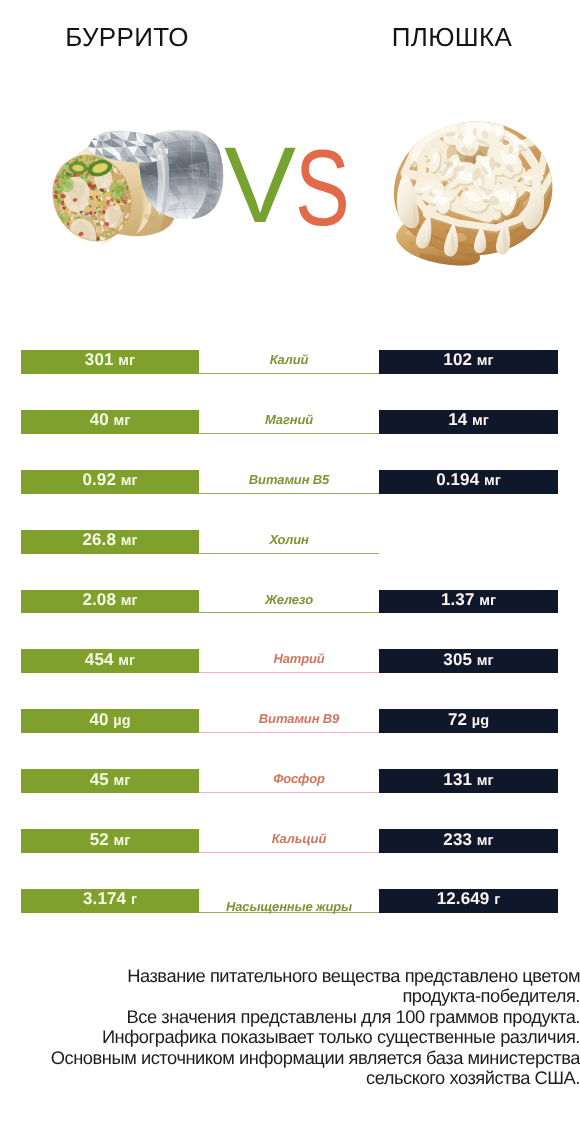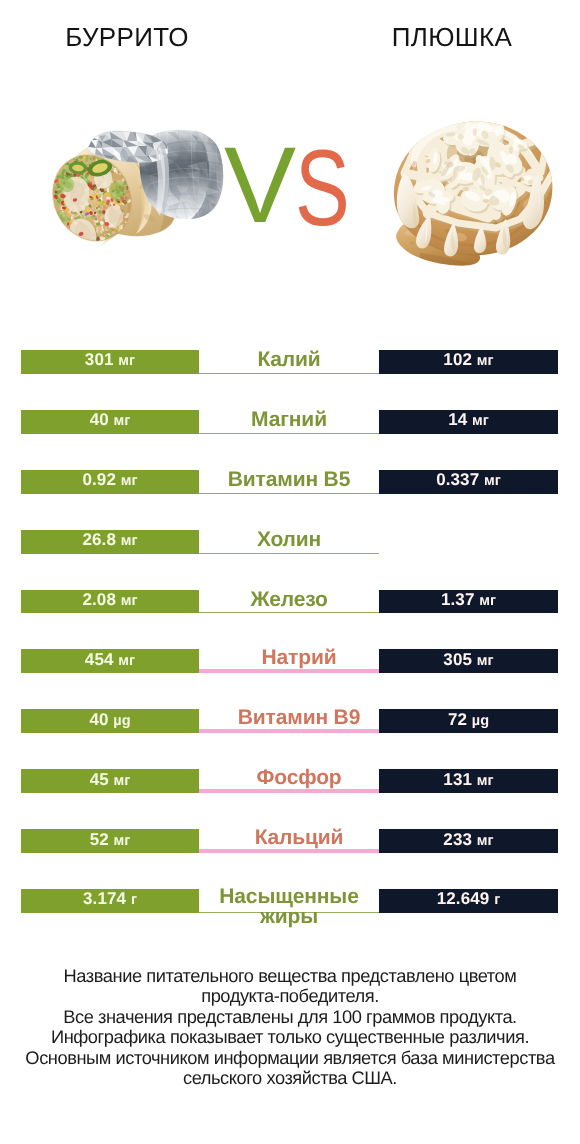--- a/index.html
+++ b/index.html
@@ -27,29 +27,29 @@
 
   
   .table { position:absolute; left:21px; top:314px; width:537px; }
   .row { display:flex; height:59.9px; }
   .cell { display:flex; align-items:center; justify-content:center; text-align:center; padding-bottom:3px;margin-top:36px; }
   .left  { width:178px; background:#80a02e; color:#f4fae4; }
   .right { width:179px; background:#0f172a; color:#fdf4f0; }
   .mid   { width:180px; background:#fff; }
   .val { font-size:17px; font-weight:600; letter-spacing:0.1px; white-space:nowrap; }
   .val .u { font-size:14.5px; font-weight:600; letter-spacing:0; }
-  .label { font-size:21px; font-weight:600; line-height:20px; max-width:144px; letter-spacing:-0.15px; }
+  .label { font-size:13px; font-weight:600; line-height:20px; max-width:144px; letter-spacing:-0.15px;font-style:italic; }
   .row.g .mid { border-bottom:1px solid #97ad5e; }
-  .row.o .mid { border-bottom:4px solid #f9a8d4;padding-left:20px; }
+  .row.o .mid { border-bottom:1px solid #f9a8d4;padding-left:20px; }
   .row.g .label { color:#7d9537; }
   .row.o .label { color:#d0765c; }
   .row.two-line .mid { align-items:center; padding-top:17px; }
 
   
-  .footer { position:absolute; left:0; top:966px; width:580px; text-align:center;
+  .footer { position:absolute; left:0; top:966px; width:580px; text-align:right;
             font-size:18.3px; line-height:20.4px; color:#1d1d1d; letter-spacing:-0.45px; }
 </style>
 </head>
 <body>
 
 <div class="page">
 
   <div class="titles">
     <div class="title-cell l">
       <div class="title">БУРРИТО</div>
@@ -1547,21 +1547,21 @@
         </div>
       </div>
       <div class="row g">
         <div class="cell left">
           <span class="val"><span>0.92</span> <span class="u">мг</span></span>
         </div>
         <div class="cell mid">
           <span class="label">Витамин B5</span>
         </div>
         <div class="cell right">
-          <span class="val"><span>0.337</span> <span class="u">мг</span></span>
+          <span class="val"><span>0.194</span> <span class="u">мг</span></span>
         </div>
       </div>
       <div class="row g">
         <div class="cell left">
           <span class="val"><span>26.8</span> <span class="u">мг</span></span>
         </div>
         <div class="cell mid">
           <span class="label">Холин</span>
         </div>
       </div>

